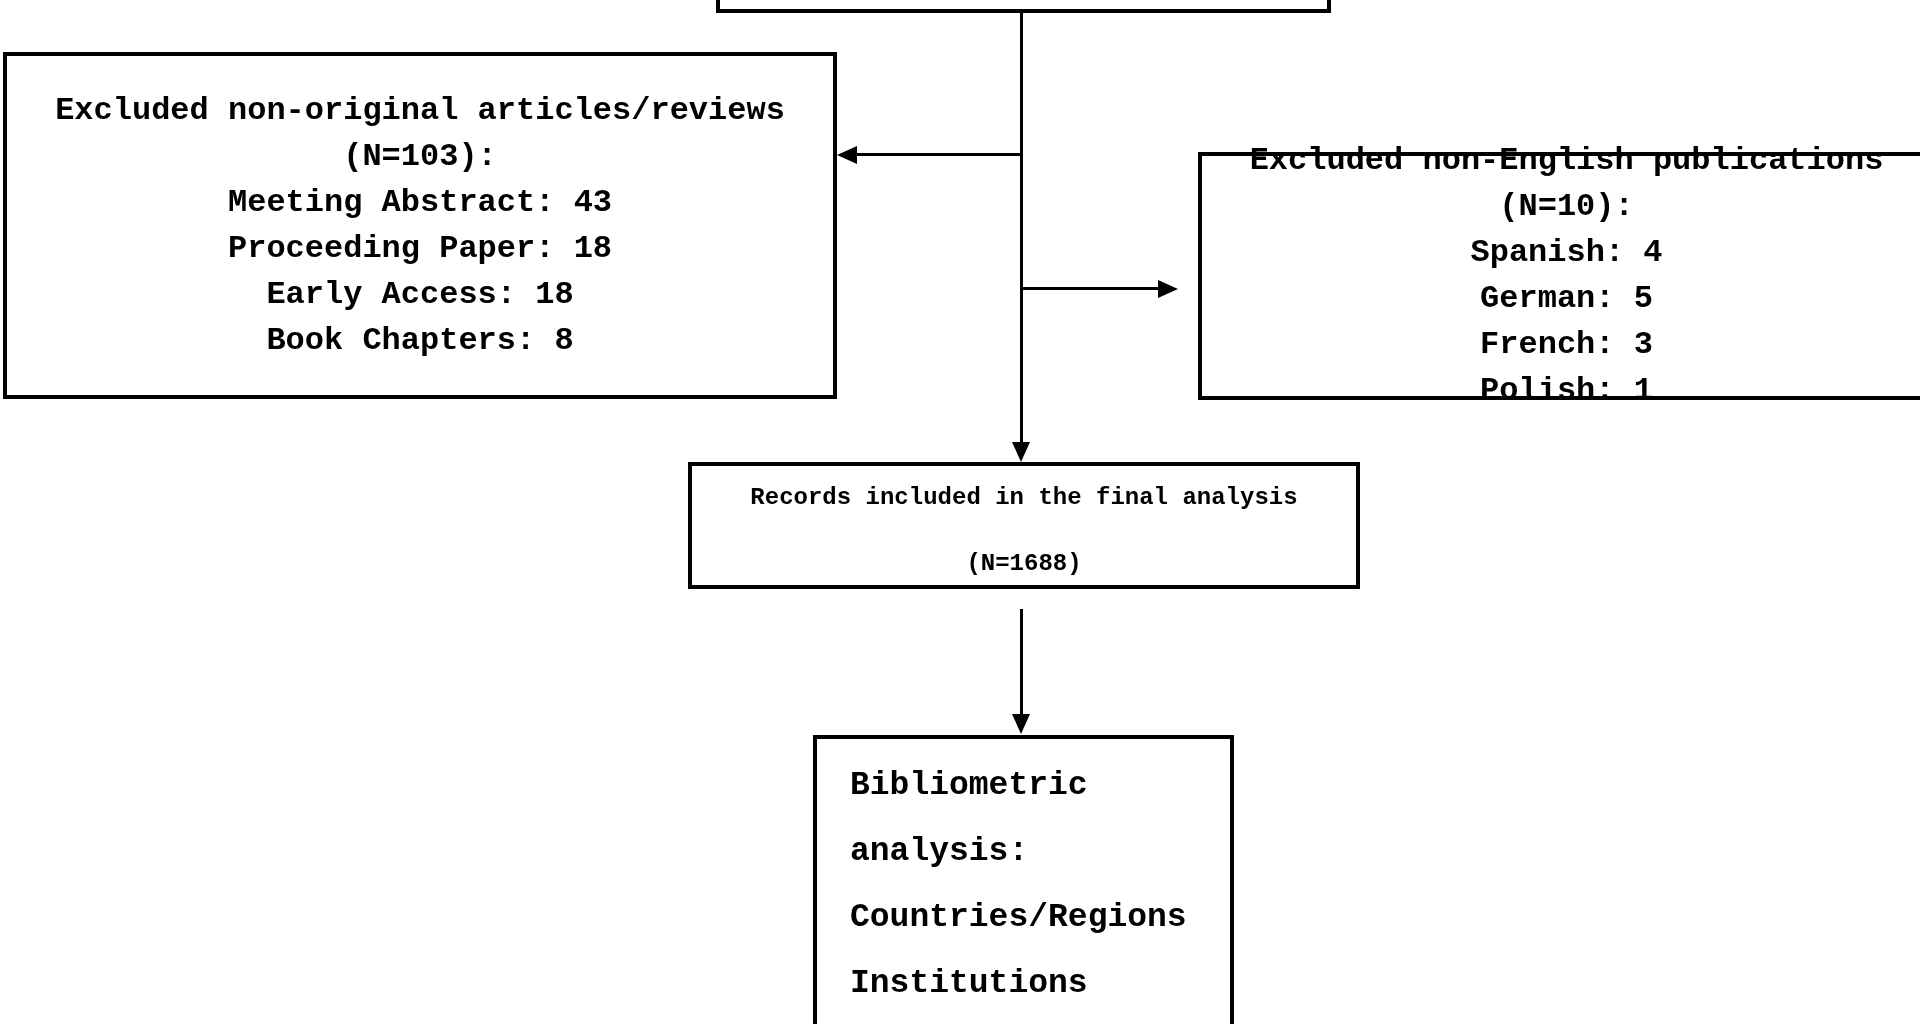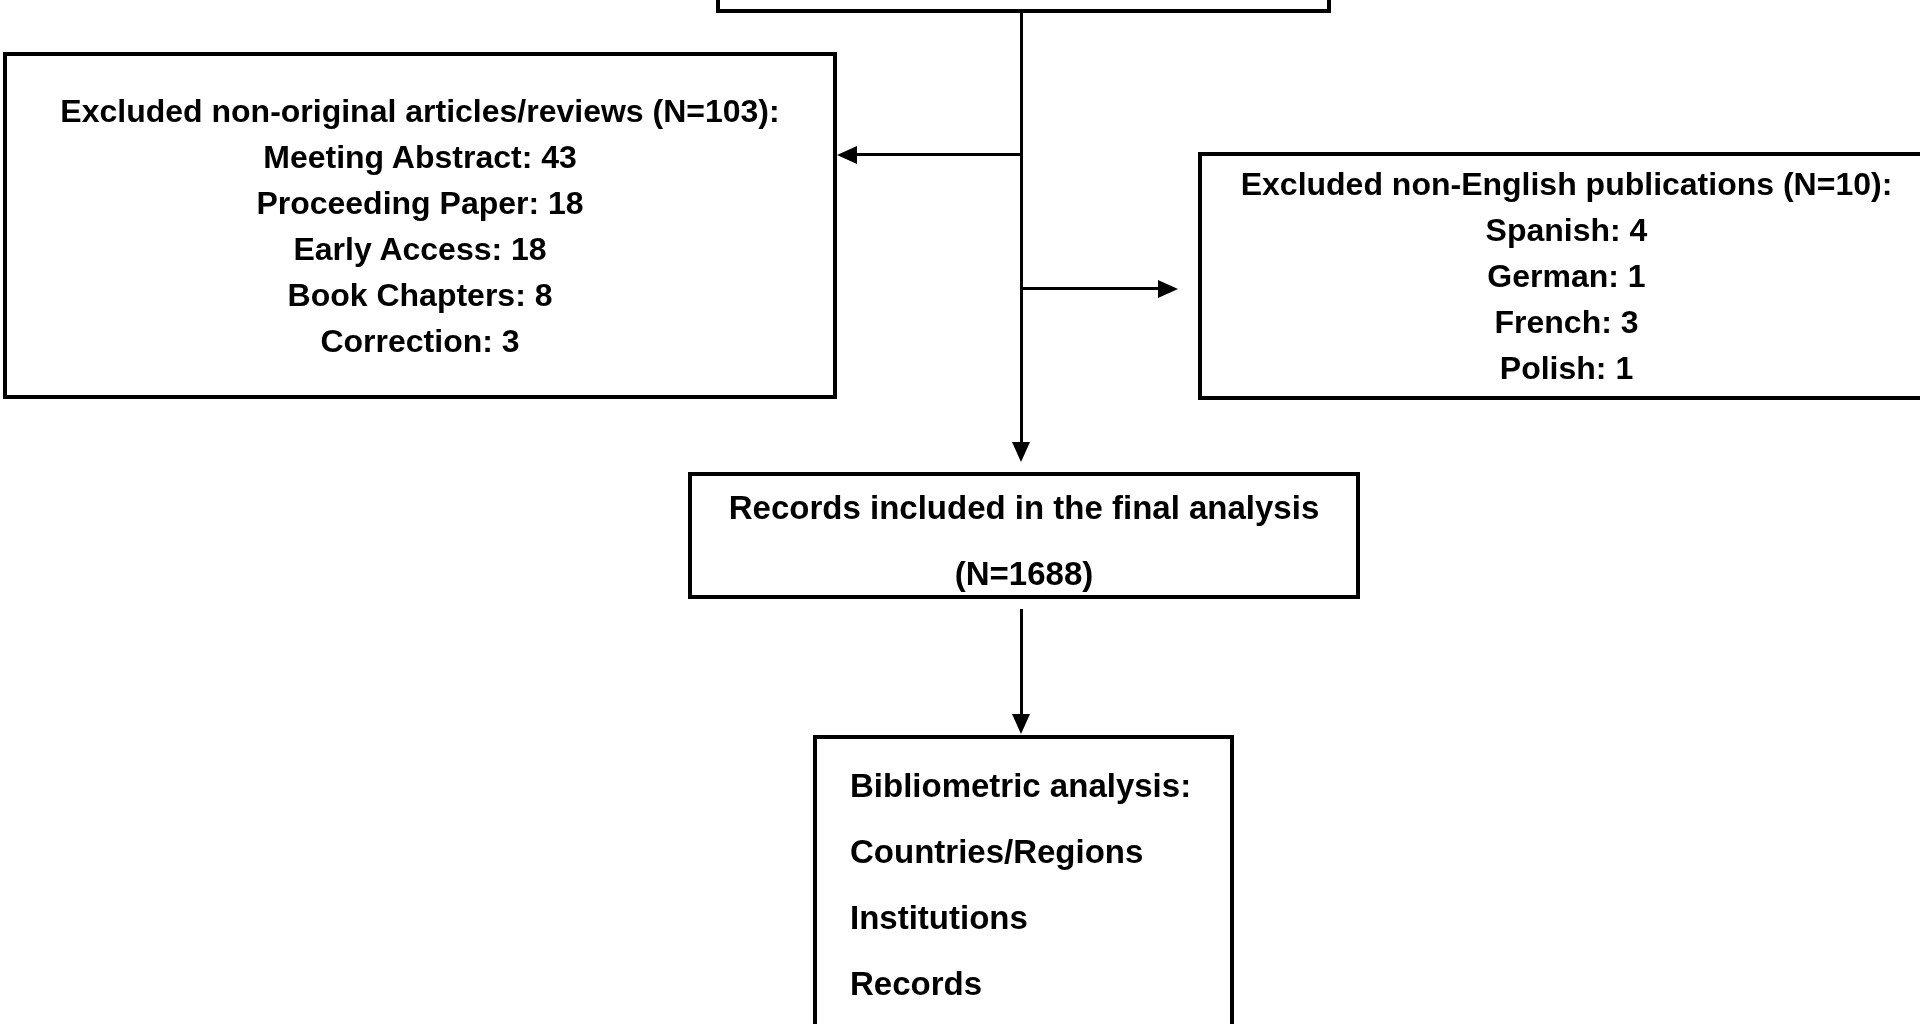--- a/index.html
+++ b/index.html
@@ -6,21 +6,21 @@
     margin: 0;
     padding: 0;
     background: #ffffff;
   }
   .canvas {
     position: relative;
     width: 1920px;
     height: 1024px;
     background: #ffffff;
     overflow: hidden;
-    font-family: Liberation Sans, sans-serif;
+    font-family: Liberation Mono, monospace;
     font-weight: bold;
     color: #000000;
   }
   .box {
     position: absolute;
     border: 4px solid #000000;
     background: #ffffff;
     box-sizing: border-box;
     display: flex;
     flex-direction: column;
@@ -83,24 +83,23 @@
     line-height: 46px;
     margin-left: 20px;
   }
 
   
   #records-box {
     left: 688px;
     top: 462px;
     width: 672px;
     height: 127px;
-    font-size: 33px;
+    font-size: 24px;
     line-height: 66px;
     padding-top: 10px;
-    margin-top: 10px;
   }
 
   
   #biblio-box {
     left: 813px;
     top: 735px;
     width: 421px;
     height: 360px;
     font-size: 33px;
     line-height: 66px;
@@ -135,27 +134,26 @@
 
   <div class="line" id="right-hline"></div>
   <div class="arrowhead arrow-right" id="right-hline-head"></div>
 
   <div class="box center-lines" id="left-box">
     <div>Excluded non-original articles/reviews (N=103):</div>
     <div>Meeting Abstract: 43</div>
     <div>Proceeding Paper: 18</div>
     <div>Early Access: 18</div>
     <div>Book Chapters: 8</div>
-    <div>Correction: 3</div>
   </div>
 
   <div class="box center-lines" id="right-box">
     <div>Excluded non-English publications (N=10):</div>
     <div>Spanish: 4</div>
-    <div>German: 1</div>
+    <div>German: 5</div>
     <div>French: 3</div>
     <div>Polish: 1</div>
   </div>
 
   <div class="box center-lines" id="records-box">
     <div>Records included in the final analysis</div>
     <div>(N=1688)</div>
   </div>
 
   <div class="line" id="records-vline"></div>

